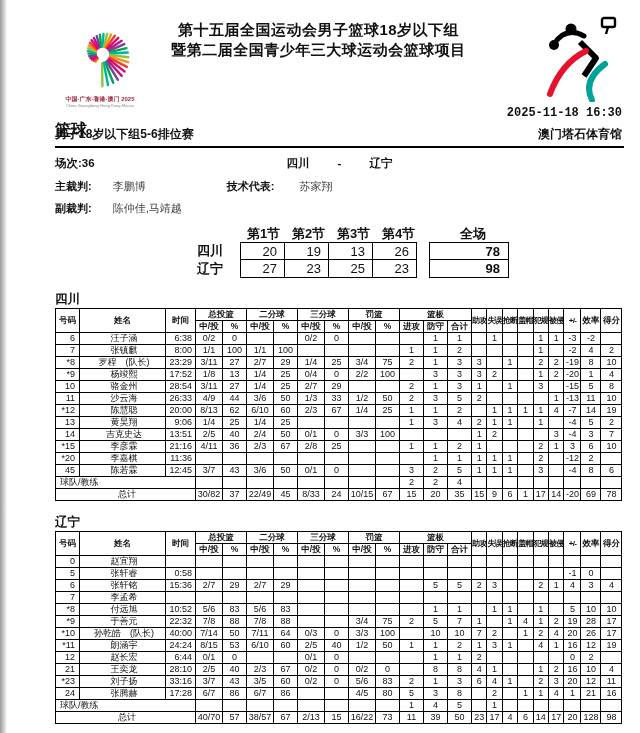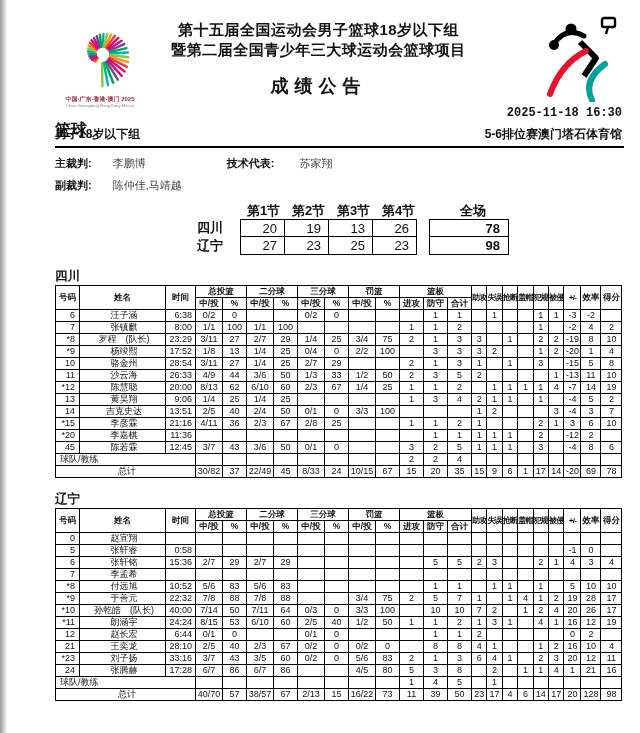--- a/index.html
+++ b/index.html
@@ -19,21 +19,21 @@
   .logo-cap1{font-size:6px;font-weight:bold;color:#a12a44;line-height:7px;white-space:nowrap;}
   .logo-cap2{font-size:4.5px;color:#888;line-height:6px;white-space:nowrap;transform:scale(.9);}
   .titles{position:absolute;left:140px;right:150px;top:20px;text-align:center;}
   .t1{font-size:15px;font-weight:bold;line-height:20px;letter-spacing:.5px;}
   .doc-title{font-size:18px;font-weight:bold;margin-top:14px;letter-spacing:6px;}
   .picto{position:absolute;right:18px;top:14px;width:82px;}
   .dt{position:absolute;right:18px;top:106px;font-size:12px;font-weight:bold;font-family:"Liberation Mono","DejaVu Sans Mono",monospace;}
   .sport{position:absolute;left:48px;top:120px;font-size:16px;font-weight:bold;}
   .meta2{position:absolute;left:48px;right:18px;top:126px;font-size:12px;font-weight:bold;display:flex;}
   .meta2 .m-left{flex:0 0 auto;}
-  .meta2 .m-center{flex:1 1 auto;text-align:right;}
+  .meta2 .m-center{flex:1 1 auto;text-align:left;}
   .meta2 .m-right{flex:0 0 auto;}
   .rule{position:absolute;left:48px;right:16px;top:146px;border-top:2px solid #000;}
 
   
   .content{margin:0 16px 0 48px;position:relative;}
   .game-row{position:relative;height:15px;margin-top:8px;font-size:11.5px;font-weight:bold;}
   .game-no{position:absolute;left:0;}
   .matchup{position:absolute;left:0;right:0;text-align:center;}
   .matchup span{margin:0 14px;}
   .ref-row{margin-top:8px;font-size:11px;height:14px;}
@@ -115,21 +115,20 @@
           <line x1="47.7" y1="46.8" x2="52.0" y2="69.0" stroke="#00b3a4" stroke-width="2.4" stroke-linecap="round"></line>
           <line x1="46.1" y1="47.1" x2="46.4" y2="70.3" stroke="#8bc53f" stroke-width="2.4" stroke-linecap="round"></line>
         </svg>
       <div class="logo-cap1">中国·广东·香港·澳门 2025</div>
       <div class="logo-cap2">China Guangdong·Hong Kong·Macau</div>
     </div>
 
     <div class="titles">
       <div class="t1">第十五届全国运动会男子篮球18岁以下组</div>
       <div class="t1">暨第二届全国青少年三大球运动会篮球项目</div>
-      <div class="doc-title">成绩公告</div>
     </div>
 
     <div class="picto">
       <svg width="82" height="88" viewBox="0 0 82 88">
         <rect x="62" y="4" width="13" height="9" rx="2" fill="none" stroke="#000" stroke-width="2.4"></rect>
         <line x1="68" y1="13" x2="66" y2="20" stroke="#000" stroke-width="2.4"></line>
         <circle cx="31" cy="15" r="5.5" fill="#000"></circle>
         <path d="M14,30 Q26,12 44,22" stroke="#000" stroke-width="5" fill="none" stroke-linecap="round"></path>
         <circle cx="14" cy="31" r="5" fill="#000"></circle>
         <path d="M40,28 L56,44 L44,62" stroke="#000" stroke-width="6" fill="none" stroke-linejoin="round"></path>
@@ -143,20 +142,26 @@
     <div class="meta2">
       <span class="m-left">男子18岁以下组</span>
       <span class="m-center">5-6排位赛</span>
       <span class="m-right">澳门塔石体育馆</span>
     </div>
     <div class="rule"></div>
   </div>
 
   <div class="content">
 
+    <div class="game-row">
+      <span class="game-no">场次:36</span>
+      <span class="matchup">
+        <span>四川</span><span>-</span><span>辽宁</span>
+      </span>
+    </div>
 
     <div class="ref-row">
       <span class="lbl">主裁判:</span>
       <span class="val v1">李鹏博</span>
       <span class="lbl l2">技术代表:</span>
       <span class="val v2">苏家翔</span>
     </div>
     <div class="ref-row">
       <span class="lbl">副裁判:</span>
       <span class="val v1">陈仲佳,马靖越</span>

